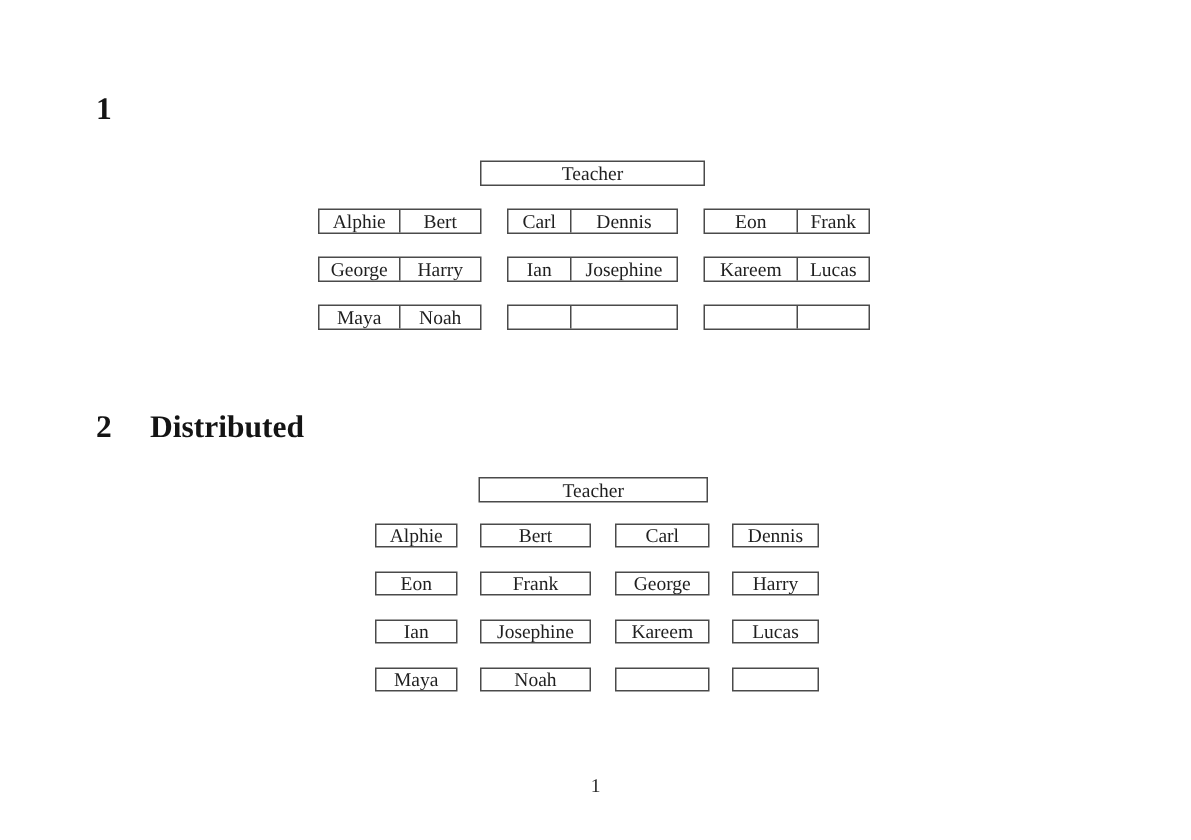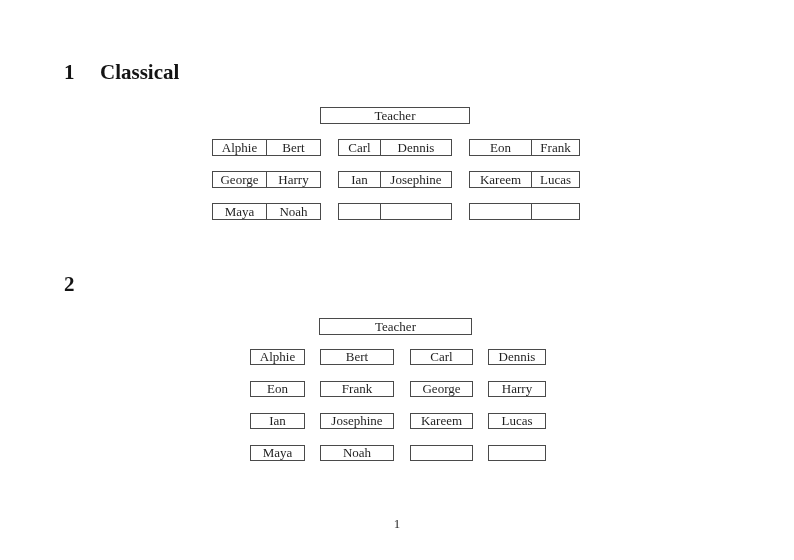--- a/index.html
+++ b/index.html
@@ -60,21 +60,20 @@
     color: #2a2a2a;
   }
 </style>
 </head>
 <body>
 
 <div class="page">
 
   <div class="heading" style="top:60px">
     <span class="sec-num">1</span>
-    <span class="sec-title">Classical</span>
   </div>
 
   <div class="teacher-box" style="left:320px;top:107px;width:150px;height:17px">
     <span>Teacher</span>
   </div>
 
   <div id="classical-desks">
       <div class="desk" style="left: 212px; top: 139px; width: 109px; height: 17px;">
         <span class="seat divided" style="width: 54px;">Alphie</span>
         <span class="seat" style="flex: 1 1 0%;">Bert</span>
@@ -108,20 +107,21 @@
         <span class="seat" style="flex: 1 1 0%;"></span>
       </div>
       <div class="desk" style="left: 469px; top: 203px; width: 111px; height: 17px;">
         <span class="seat divided" style="width: 62px;"></span>
         <span class="seat" style="flex: 1 1 0%;"></span>
       </div>
     </div>
 
   <div class="heading" style="top:272px">
     <span class="sec-num">2</span>
+    <span class="sec-title">Distributed</span>
   </div>
 
   <div class="teacher-box" style="left:319px;top:318px;width:153px;height:17px">
     <span>Teacher</span>
   </div>
 
   <div id="distributed-desks">
       <div class="desk" style="left: 250px; top: 349px; width: 55px; height: 16px;">
         <span class="seat" style="flex: 1 1 0%;">Alphie</span>
       </div>

